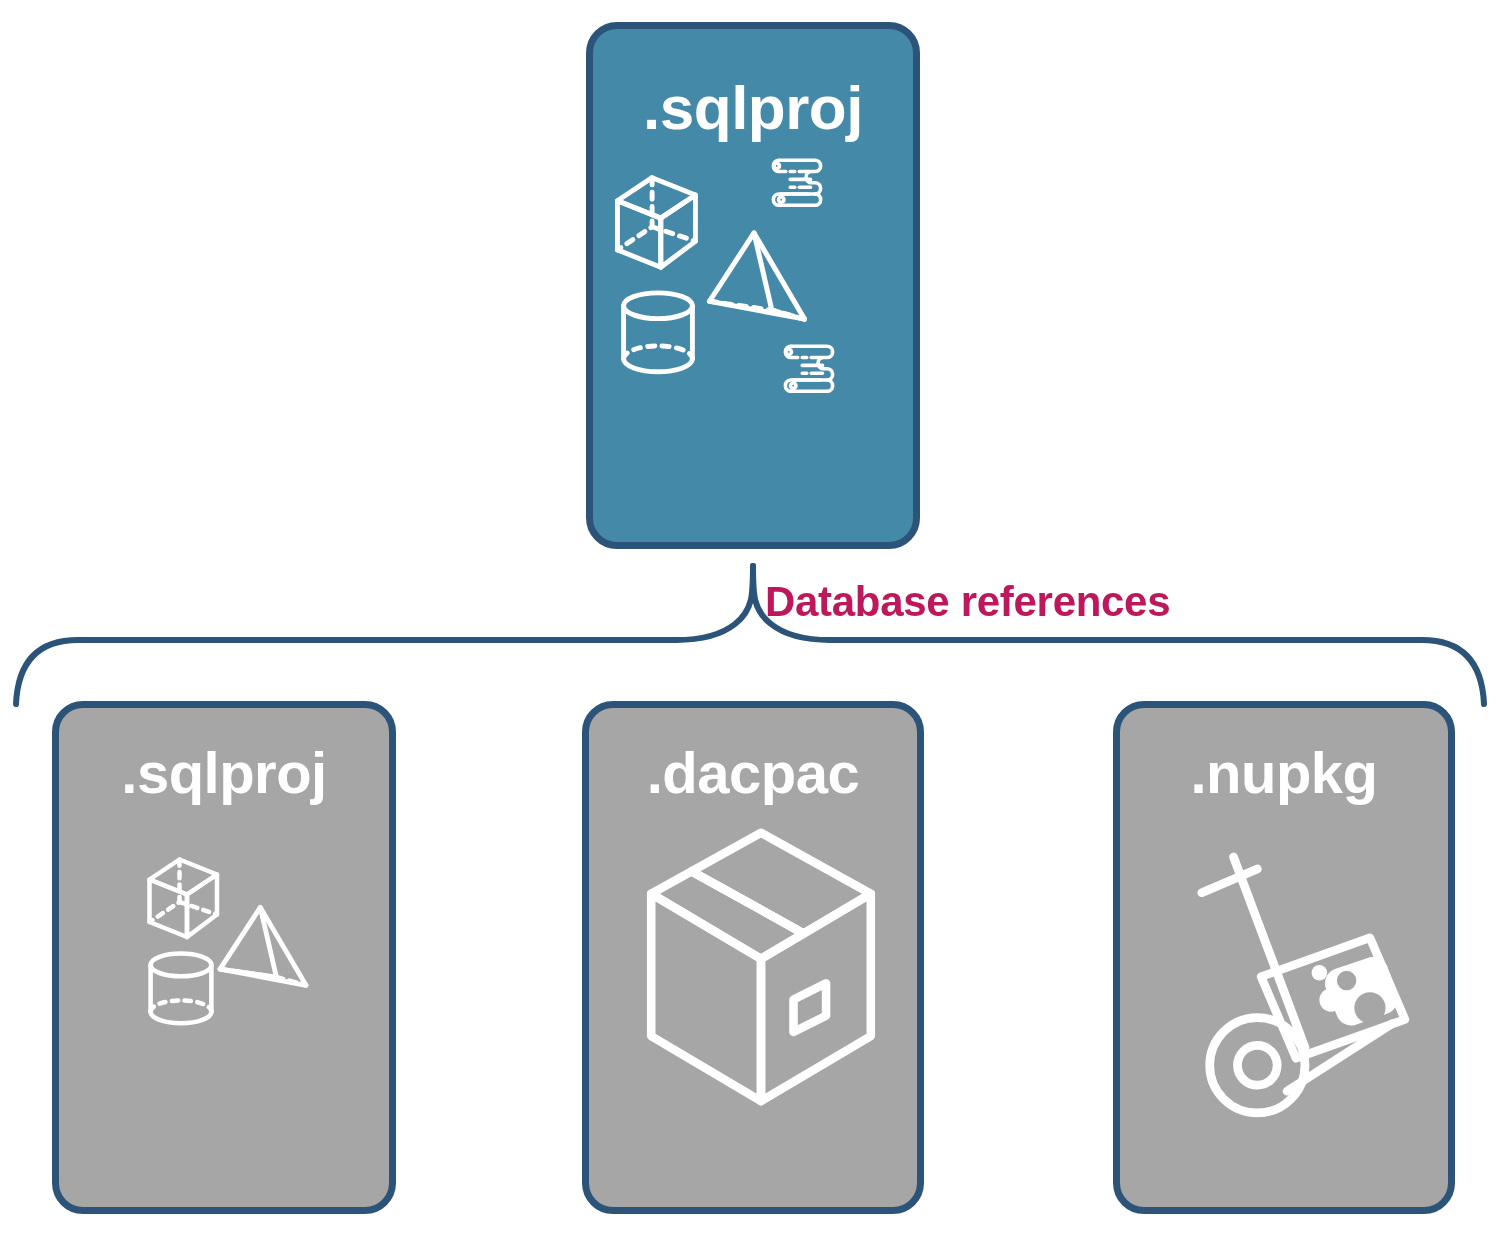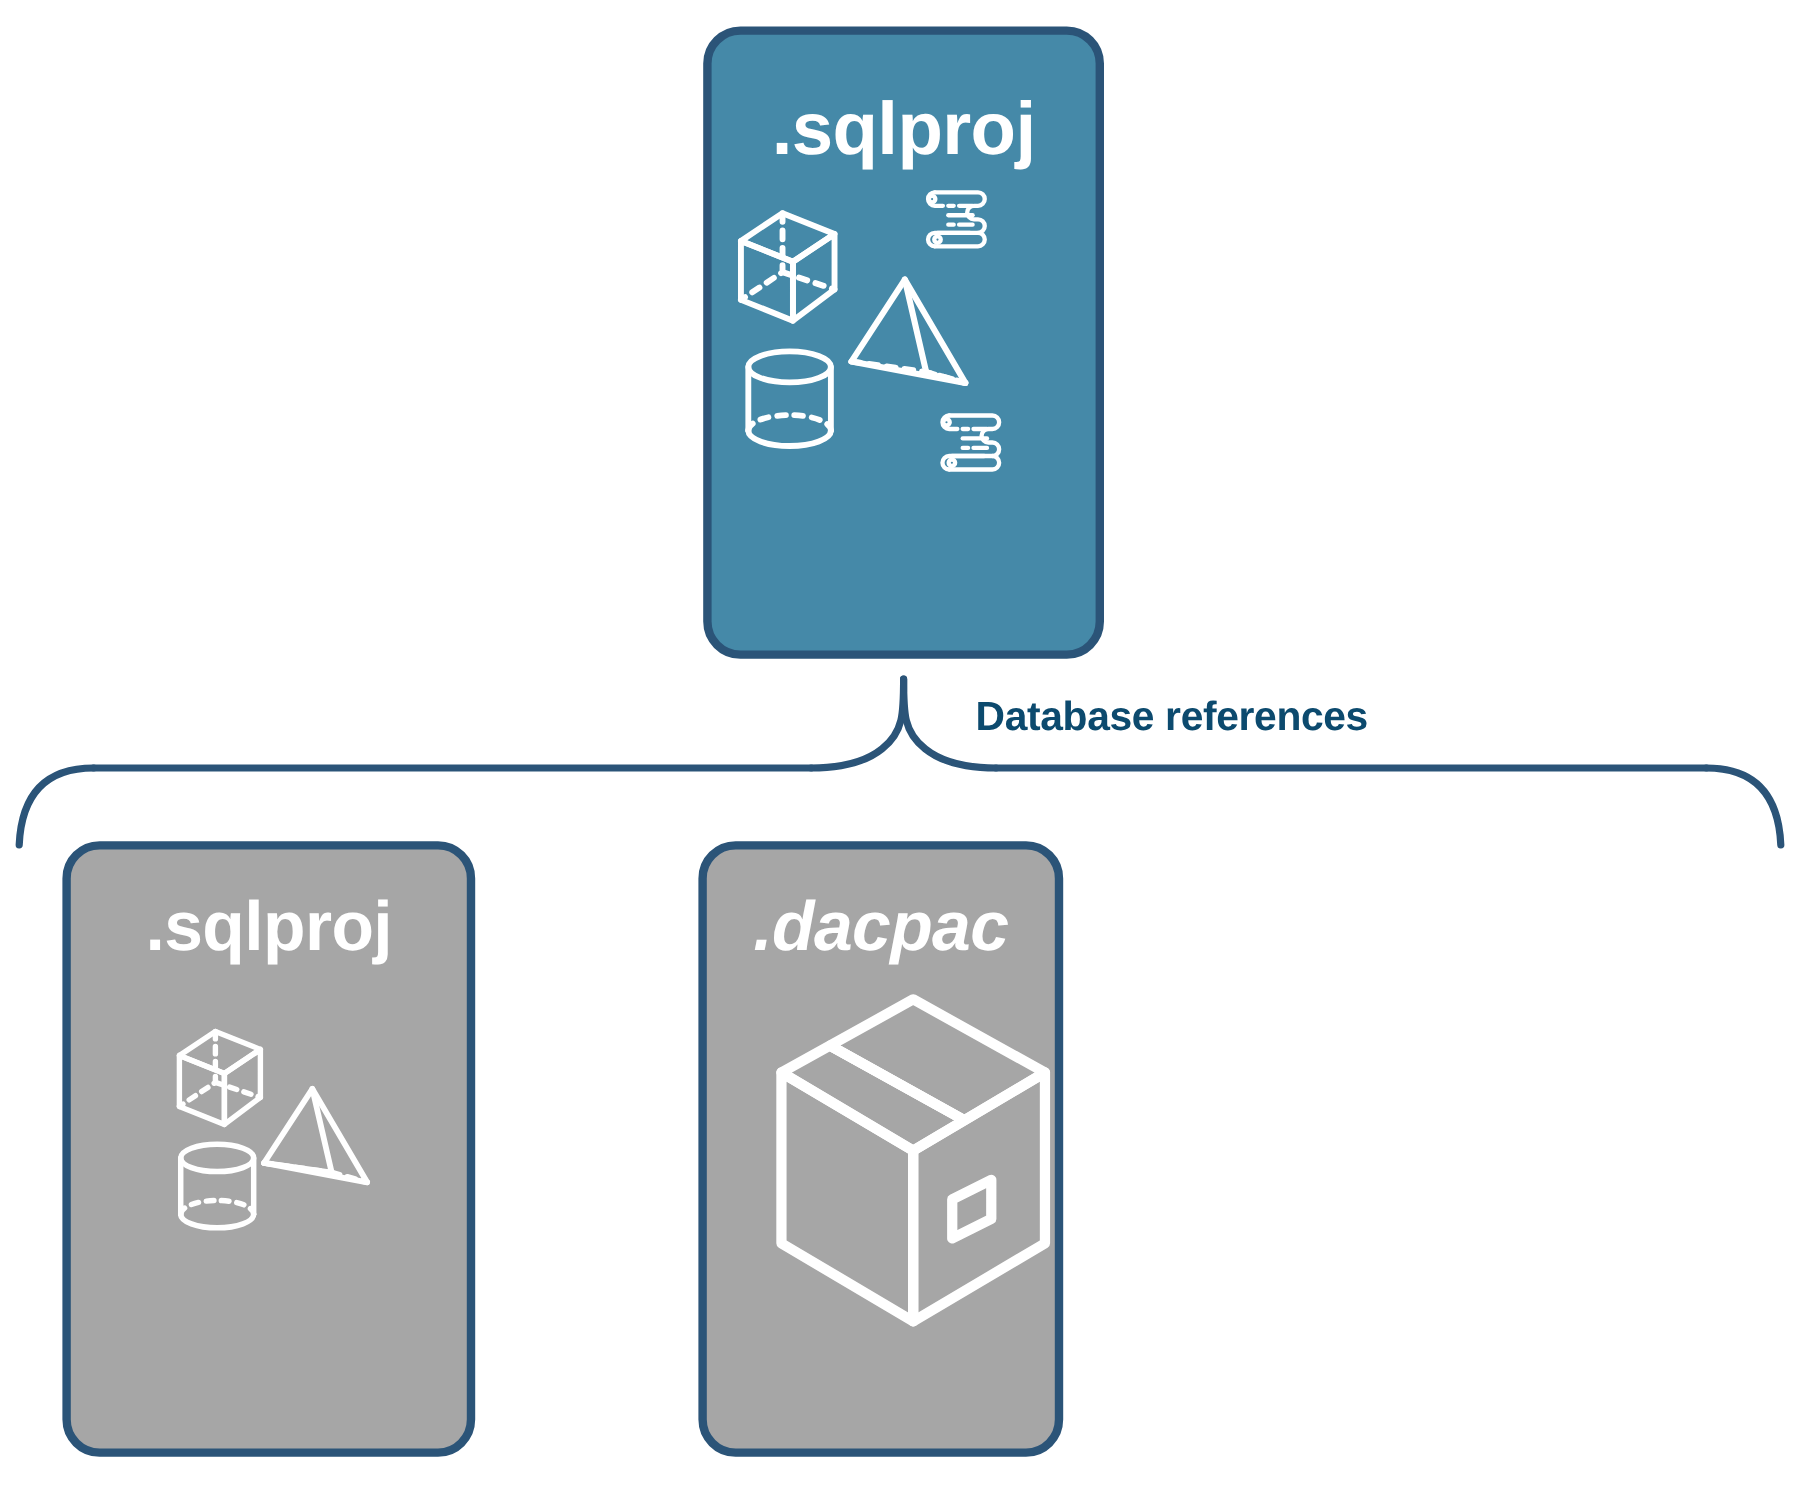--- a/index.html
+++ b/index.html
@@ -44,21 +44,21 @@
     top: 22px;
     width: 334px;
     height: 527px;
   }
   #card-root .card-title {
     font-size: 62px;
     margin-top: 48px;
   }
 
   #card-sqlproj { left: 52px;   top: 701px; width: 344px; height: 513px; }
-  #card-dacpac  { left: 582px;  top: 701px; width: 304px; height: 513px; font-style: italic; }
+  #card-dacpac  { left: 582px;  top: 701px; width: 342px; height: 513px; }
   #card-nupkg   { left: 1113px; top: 701px; width: 342px; height: 513px; }
 
   .card.muted .card-title {
     font-size: 58px;
     margin-top: 36px;
   }
 
   
   .icon-area {
     position: relative;
@@ -72,25 +72,25 @@
     position: absolute;
     left: 0;
     top: 548px;
     width: 1500px;
     height: 180px;
   }
 
   
   #bracket-label {
     position: absolute;
-    left: 813px;
+    left: 765px;
     top: 578px;
-    font-size: 34px;
+    font-size: 42px;
     font-weight: bold;
-    color: #0c4a6e;
+    color: #be185d;
     letter-spacing: -0.3px;
     white-space: nowrap;
   }
 </style>
 </head>
 <body>
 
 <div id="canvas">
 
   <div class="card accent" id="card-root">
@@ -215,14 +215,43 @@
 
         <path d="M26 23 L80 53"></path>
         <path d="M80 53 L60 66" opacity="0"></path>
 
         <path d="M76 86 L92 78 L92 94 L76 102 Z"></path>
       </svg>
 
     </div>
   </div>
 
+  <div class="card muted" id="card-nupkg">
+    <div class="card-title">.nupkg</div>
+    <div class="icon-area">
+
+      <svg style="left:54px; top:38px;" width="250" height="280" viewBox="0 0 126 140" fill="none" stroke="#ffffff" stroke-width="4.4" stroke-linecap="round" stroke-linejoin="round">
+
+        <path d="M14 26 L42 14"></path>
+
+        <path d="M30 8 L66 104"></path>
+
+        <path d="M57 126 L110 92"></path>
+
+        <circle cx="42" cy="113" r="24"></circle>
+        <circle cx="42" cy="113" r="10"></circle>
+      </svg>
+
+      <svg style="left:128px; top:128px;" width="170" height="140" viewBox="0 0 86 72" fill="none" stroke="#ffffff" stroke-width="4.4" stroke-linecap="round" stroke-linejoin="round">
+
+        <path d="M6 24 L62 4 L80 46 L24 66 Z"></path>
+
+        <path d="M44 20 L62 14 a8 8 0 0 1 9 5 L76 34 a8 8 0 0 1 -5 9 L54 49 a8 8 0 0 1 -9 -5 L39 29 a8 8 0 0 1 5 -9 Z" fill="#ffffff" stroke="none"></path>
+        <circle cx="36" cy="22" r="4" fill="#ffffff" stroke="none"></circle>
+        <circle cx="42" cy="36" r="6" fill="#ffffff" stroke="none"></circle>
+        <circle cx="62" cy="40" r="8" fill="#a6a6a6" stroke="none"></circle>
+        <circle cx="50" cy="26" r="5" fill="#a6a6a6" stroke="none"></circle>
+      </svg>
+
+    </div>
+  </div>
 
 </div>
 
 </body></html>

